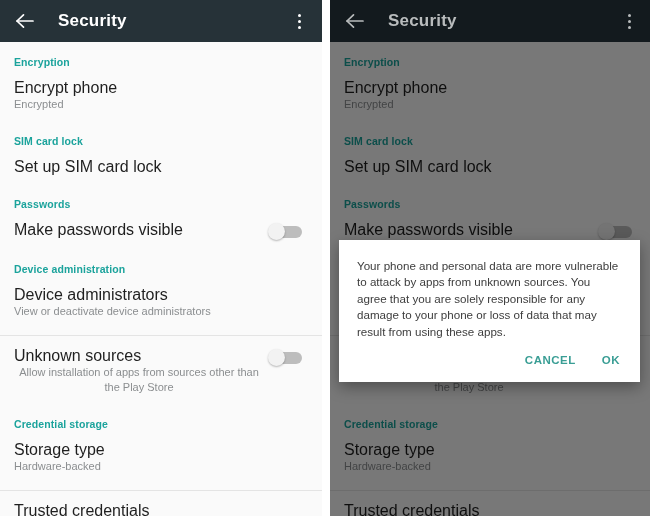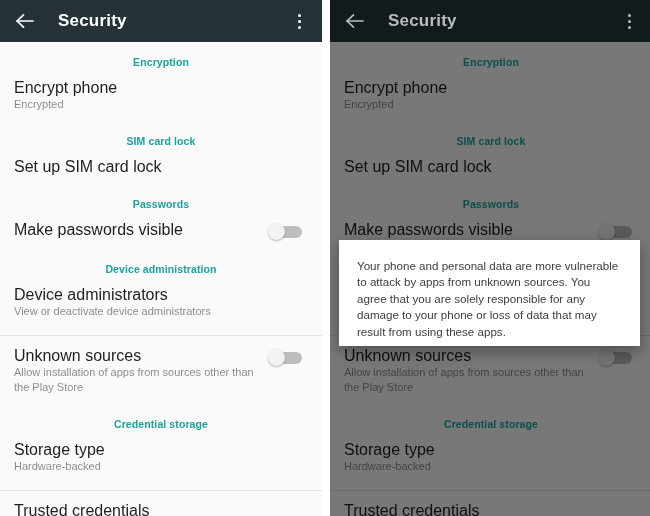--- a/index.html
+++ b/index.html
@@ -95,41 +95,40 @@
     background: #fafafa;
     height: 474px;
     overflow: hidden;
   }
   .section-head {
     color: #1ba39c;
     font-size: 10.5px;
     font-weight: bold;
     padding: 14px 14px 0 14px;
     letter-spacing: 0.1px;
-    text-align: center;
   }
   .row {
     padding: 11px 14px 9px 14px;
     position: relative;
     display: flex;
     align-items: flex-start;
   }
   .row-text { flex: 1 1 auto; min-width: 0; }
   .row-title {
     font-size: 16px;
     color: #1f1f1f;
     line-height: 17px;
   }
   .row-sub {
     font-size: 11px;
     color: #8b8e90;
     line-height: 15px;
     margin-top: 1px;
   }
-  .row-sub.wide { max-width: 250px; }
+  .row-sub.wide { max-width: 250px; text-align: center; }
   .divider {
     height: 1px;
     background: #e4e4e4;
     margin-top: 7px;
   }
 
   
   .toggle {
     flex: 0 0 auto;
     width: 36px;
@@ -367,18 +366,22 @@
         <div class="row-text">
           <div class="row-title">Trusted credentials</div>
 
         </div>
       </div>
 
       <div class="scrim"></div>
 
       <div class="dialog">
         <div class="dialog-msg">Your phone and personal data are more vulnerable to attack by apps from unknown sources. You agree that you are solely responsible for any damage to your phone or loss of data that may result from using these apps.</div>
+        <div class="dialog-actions">
+          <button class="dialog-btn">CANCEL</button>
+          <button class="dialog-btn">OK</button>
+        </div>
       </div>
 
     </div>
   </div>
 
 </div>
 
 </body></html>

